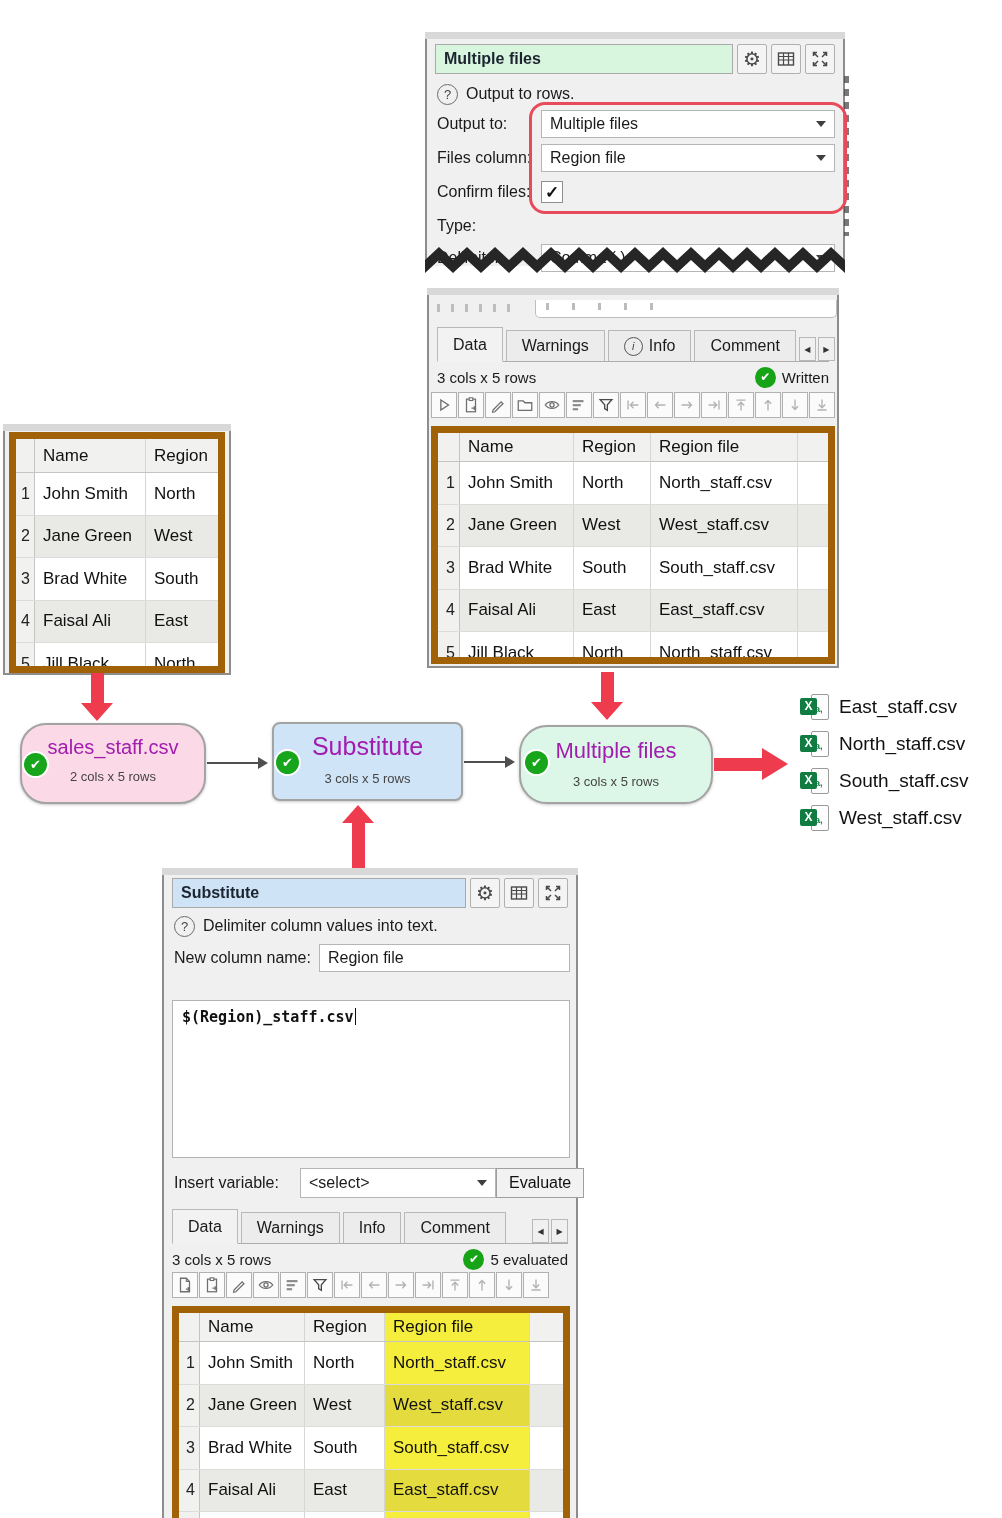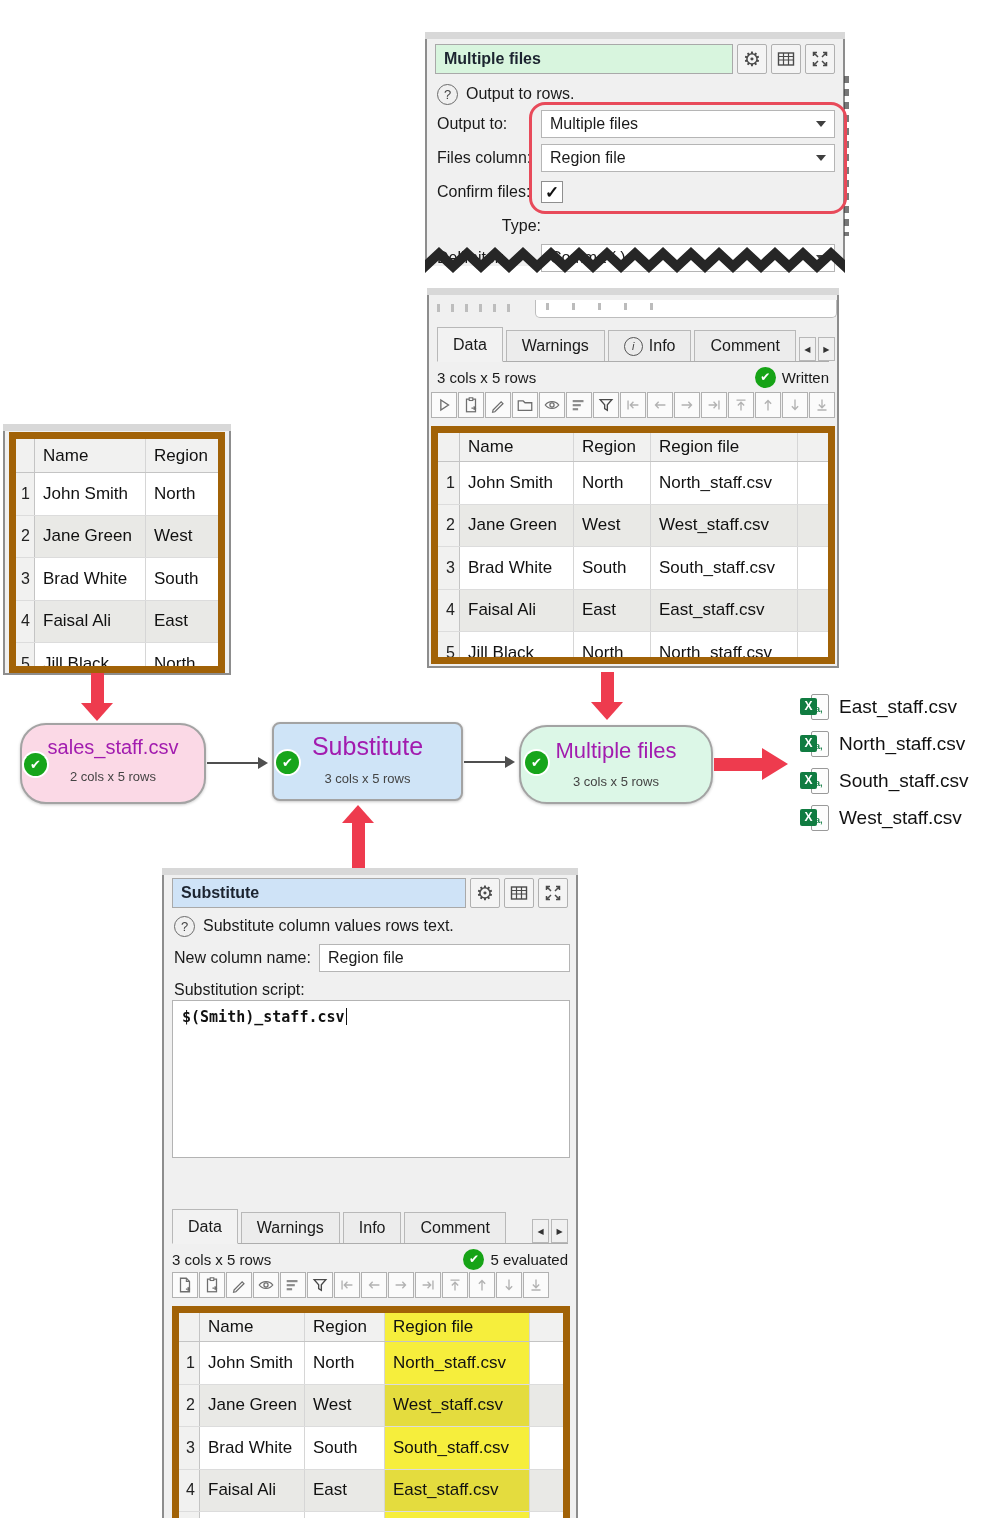--- a/index.html
+++ b/index.html
@@ -237,21 +237,21 @@
         <span>Region file</span>
         <i class="caret" style="background:none;width:0;height:0;border-left:5px solid transparent;border-right:5px solid transparent;border-top:6px solid #3f3f3f;margin-left:auto;"></i>
       </div>
     </div>
     <div class="frow" style="top:142px;">
       <span class="flabel">Confirm files:</span>
       <span class="checkbox">
         <span>✓</span>
       </span>
     </div>
-    <div class="frow" style="top:176px;text-align:right;">
+    <div class="frow" style="top:176px;">
       <span class="flabel">Type:</span>
     </div>
     <div class="frow" style="top:208px;">
       <span class="flabel">Delimiter:</span>
       <div class="select">
         <span>Comma (,)</span>
         <i class="caret" style="background:none;width:0;height:0;border-left:5px solid transparent;border-right:5px solid transparent;border-top:6px solid #3f3f3f;margin-left:auto;"></i>
       </div>
     </div>
     <div class="red-outline"></div>
@@ -557,33 +557,38 @@
           </svg>
       </button>
       <button class="tbtn">
         <svg class="tico">
             <use href="#s-expand"></use>
           </svg>
       </button>
     </div>
     <div class="help-row" style="top:42px;">
       <span class="qicon">?</span>
-      <span class="help-text">Substitute column values rows text.</span>
+      <span class="help-text">Delimiter column values into text.</span>
     </div>
     <div class="frow" style="top:72px;right:6px;">
       <span class="flabel" style="width:145px;">New column name:</span>
       <div class="field-input">
         <span>Region file</span>
       </div>
     </div>
-    <div class="frow" style="top:104px;">
-      <span style="font-size:16px;">Substitution script:</span>
-    </div>
     <div class="script-box" style="top:128px;height:158px;">
-      <span>$(Smith)_staff.csv</span><span class="caret"></span>
+      <span>$(Region)_staff.csv</span><span class="caret"></span>
+    </div>
+    <div class="frow" style="top:296px;height:30px;right:6px;">
+      <span class="flabel" style="width:126px;">Insert variable:</span>
+      <div class="select" style="flex:none;width:196px;height:30px;">
+        <span>&lt;select&gt;</span>
+        <i class="caret" style="background:none;width:0;height:0;border-left:5px solid transparent;border-right:5px solid transparent;border-top:6px solid #3f3f3f;margin-left:auto;"></i>
+      </div>
+      <button class="btn" style="margin-left:auto;">Evaluate</button>
     </div>
     <div class="tabs" style="top:336px;">
       <div class="tab active">
         <span>Data</span>
       </div>
       <div class="tab">
         <span>Warnings</span>
       </div>
       <div class="tab">
         <span>Info</span>

